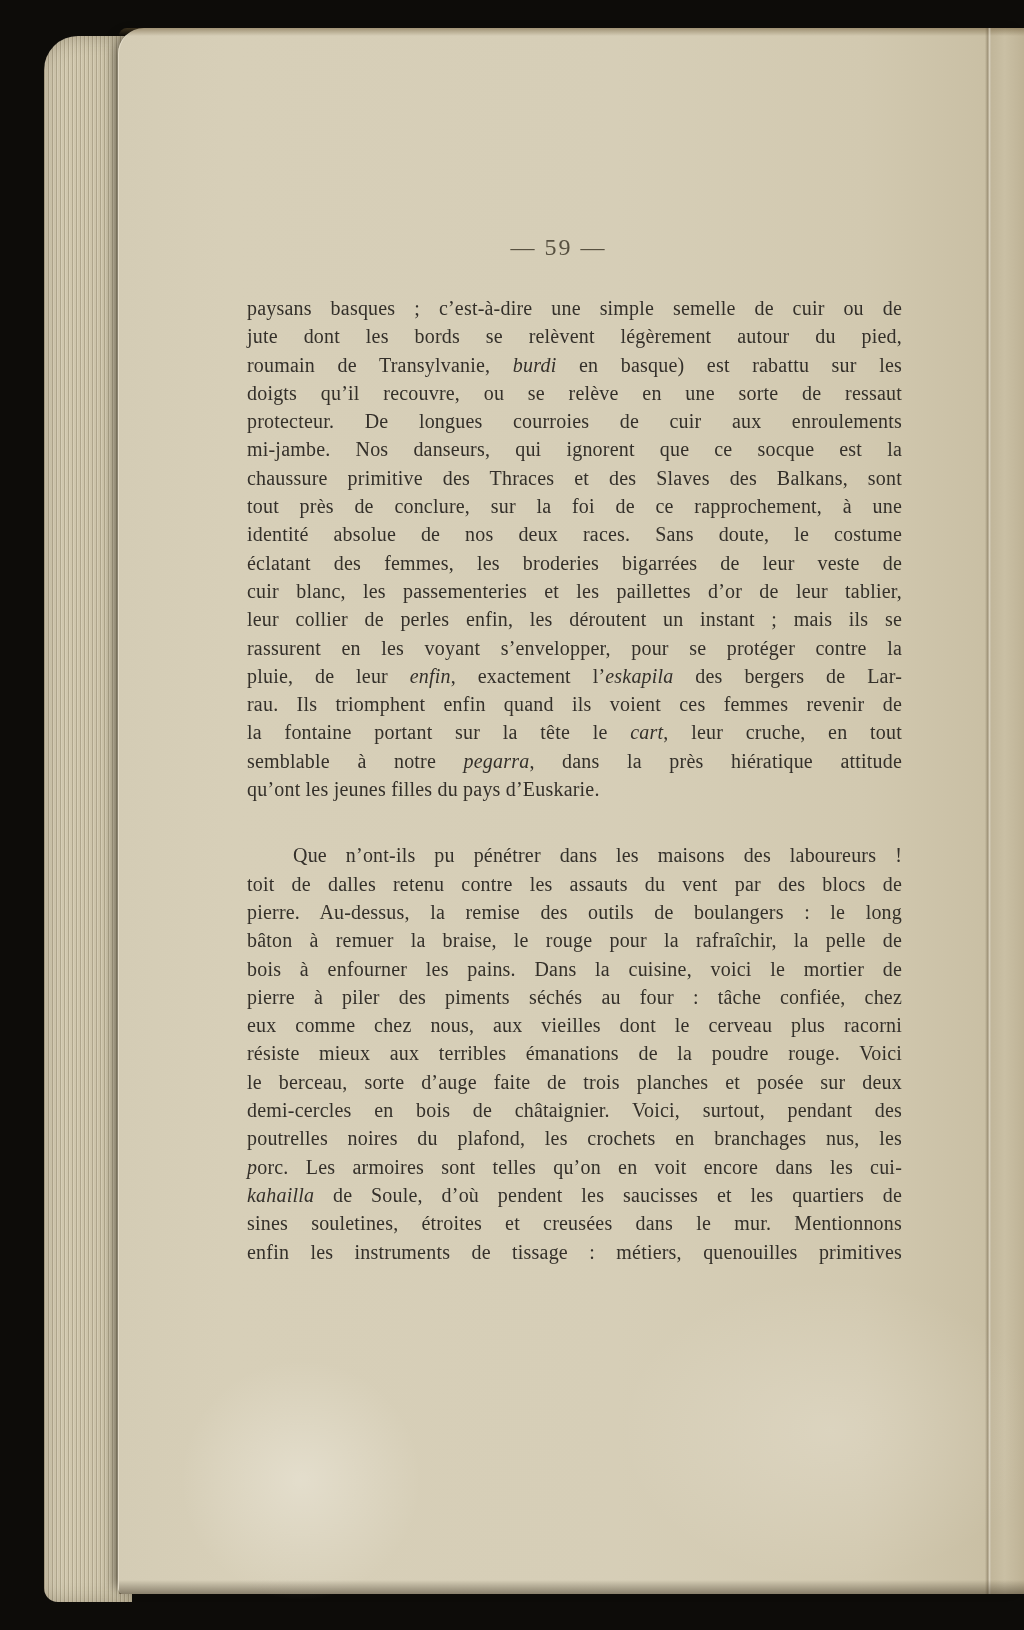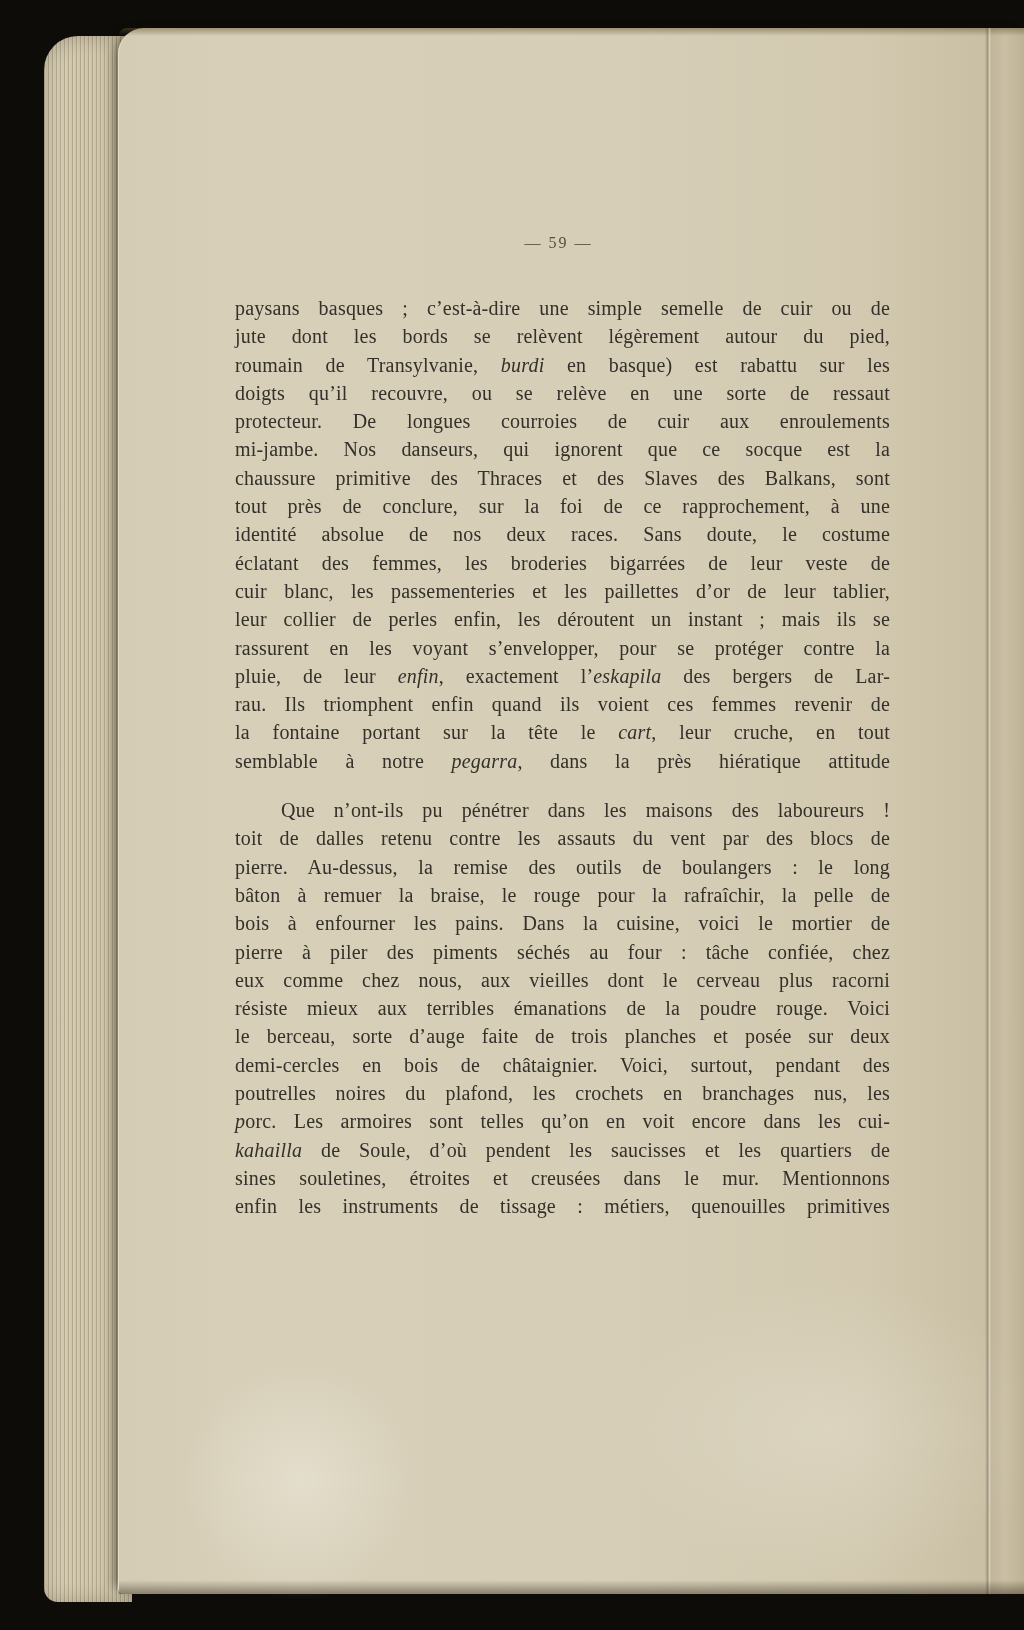--- a/index.html
+++ b/index.html
@@ -62,33 +62,33 @@
     background: radial-gradient(closest-side, rgba(240,236,224,.5), rgba(240,236,224,0));
   }
   .stain-b {
     left: 502px; top: 1252px; width: 420px; height: 300px;
     background: radial-gradient(closest-side, rgba(238,233,220,.32), rgba(238,233,220,0));
   }
 
   .pagenum {
     position: absolute; left: 112px; top: 206px; width: 655px;
     text-align: center;
-    font-size: 16px; letter-spacing: 2px;
+    font-size: 24px; letter-spacing: 2px;
     color: #575040;
     z-index: 2;
   }
 
   .text {
-    position: absolute; left: 116px; top: 266px; width: 655px;
+    position: absolute; left: 128px; top: 266px; width: 655px;
     font-size: 20px; line-height: 28.3px;
     letter-spacing: 0.2px;
     color: #34302a;
     z-index: 2;
   }
-  .paragraph + .paragraph { margin-top: 21px; }
+  .paragraph + .paragraph { margin-top: 38px; }
   .line { text-align: justify; text-align-last: justify; }
   .line.last { text-align-last: left; }
   .line.indent { padding-left: 46px; }
   .it { font-style: italic; }
 </style>
 </head>
 <body>
 
 <div class="scene">
   <div class="stack"></div>
@@ -109,20 +109,21 @@
           <div class="line"><span>tout près de conclure, sur la foi de ce rapprochement, à une</span></div>
           <div class="line"><span>identité absolue de nos deux races. Sans doute, le costume</span></div>
           <div class="line"><span>éclatant des femmes, les broderies bigarrées de leur veste de</span></div>
           <div class="line"><span>cuir blanc, les passementeries et les paillettes d’or de leur tablier,</span></div>
           <div class="line"><span>leur collier de perles enfin, les déroutent un instant ; mais ils se</span></div>
           <div class="line"><span>rassurent en les voyant s’envelopper, pour se protéger contre la</span></div>
           <div class="line"><span>pluie, de leur </span><span class="it">enfin</span><span>, exactement l’</span><span class="it">eskapila</span><span> des bergers de Lar-</span></div>
           <div class="line"><span>rau. Ils triomphent enfin quand ils voient ces femmes revenir de</span></div>
           <div class="line"><span>la fontaine portant sur la tête le </span><span class="it">cart</span><span>, leur cruche, en tout</span></div>
           <div class="line"><span>semblable à notre </span><span class="it">pegarra</span><span>, dans la près hiératique attitude</span></div>
+          <div class="line last"><span>qu’ont les jeunes filles du pays d’Euskarie.</span></div>
         </div>
         <div class="paragraph">
           <div class="line indent"><span>Que n’ont-ils pu pénétrer dans les maisons des laboureurs !</span></div>
           <div class="line"><span>toit de dalles retenu contre les assauts du vent par des blocs de</span></div>
           <div class="line"><span>pierre. Au-dessus, la remise des outils de boulangers : le long</span></div>
           <div class="line"><span>bâton à remuer la braise, le rouge pour la rafraîchir, la pelle de</span></div>
           <div class="line"><span>bois à enfourner les pains. Dans la cuisine, voici le mortier de</span></div>
           <div class="line"><span>pierre à piler des piments séchés au four : tâche confiée, chez</span></div>
           <div class="line"><span>eux comme chez nous, aux vieilles dont le cerveau plus racorni</span></div>
           <div class="line"><span>résiste mieux aux terribles émanations de la poudre rouge. Voici</span></div>

